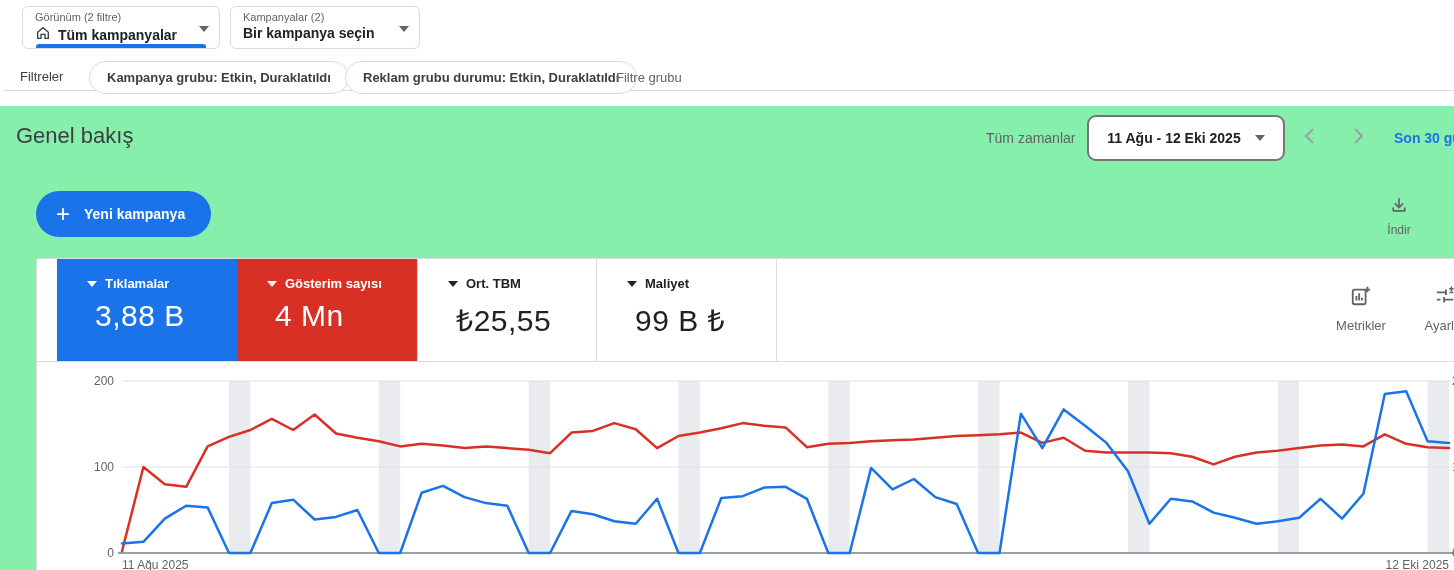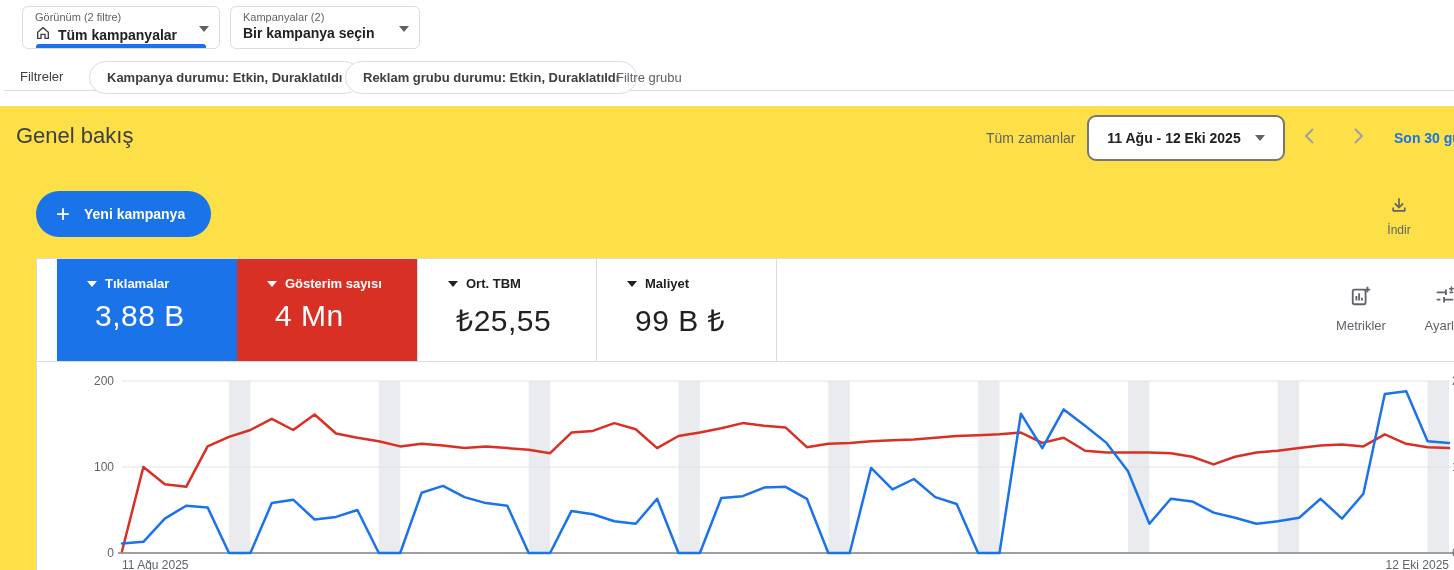--- a/index.html
+++ b/index.html
@@ -19,21 +19,21 @@
   .sel-caret { position:absolute; right:10px; top:19px; }
   .blue-underline { position:absolute; left:13px; right:13px; bottom:0; height:4px; background:#1a73e8; border-radius:3px 3px 0 0; }
 
   .filters-label { position:absolute; left:16px; top:69px; font-size:13px; color:#3c4043; }
   .chip { position:absolute; top:61px; height:33px; line-height:31px; padding:0 17px; border:1px solid #dadce0; border-radius:17px; font-size:13px; font-weight:700; color:#3c4043; background:#fff; cursor:pointer; white-space:nowrap; }
   .chip.c1 { left:85px; }
   .chip.c2 { left:341px; }
   .add-filter { position:absolute; left:612px; top:70px; font-size:13px; color:#5f6368; cursor:pointer; }
 
   
-  .content { position:absolute; left:0; top:106px; width:100%; height:464px; background:#fde047; }
+  .content { position:absolute; left:0; top:106px; width:100%; height:464px; background:#86efac; }
   .page-title { position:absolute; left:16px; top:17px; font-size:22px; font-weight:400; color:#3c4043; }
 
   .time-scope { position:absolute; left:986px; top:24px; font-size:14px; color:#5f6368; }
   .date-box { position:absolute; left:1087px; top:9px; width:198px; height:46px; background:#fff; border:2px solid #747775; border-radius:9px; display:flex; align-items:center; justify-content:center; gap:14px; cursor:pointer; }
   .date-box span.txt { font-size:14px; font-weight:700; color:#202124; white-space:nowrap; }
   .nav-chevron { position:absolute; top:18px; width:24px; height:24px; cursor:pointer; color:#9aa0a6; }
   .nav-chevron.prev { left:1298px; } .nav-chevron.next { left:1346px; }
   .quick-range { position:absolute; left:1394px; top:24px; font-size:14px; font-weight:700; color:#1a73e8; white-space:nowrap; cursor:pointer; }
 
   .new-campaign { position:absolute; left:36px; top:85px; height:46px; padding:0 26px 0 20px; border:none; border-radius:24px; background:#1a73e8; color:#fff; font-size:14px; font-weight:700; font-family:inherit; display:flex; align-items:center; gap:14px; cursor:pointer; }
@@ -80,21 +80,21 @@
 
     <div class="select-box campaign">
       <div class="sel-label">Kampanyalar (2)</div>
       <div class="sel-value-row">
         <span class="sel-value">Bir kampanya seçin</span>
       </div>
       <span class="caret sel-caret"></span>
     </div>
 
     <span class="filters-label">Filtreler</span>
-    <div class="chip c1">Kampanya durumu: Etkin, Duraklatıldı</div>
+    <div class="chip c1">Kampanya grubu: Etkin, Duraklatıldı</div>
     <div class="chip c2">Reklam grubu durumu: Etkin, Duraklatıldı</div>
     <span class="add-filter">Filtre grubu</span>
   </div>
 
   <div class="content">
     <div class="page-title">Genel bakış</div>
 
     <span class="time-scope">Tüm zamanlar</span>
     <div class="date-box">
       <span class="txt">11 Ağu - 12 Eki 2025</span>

